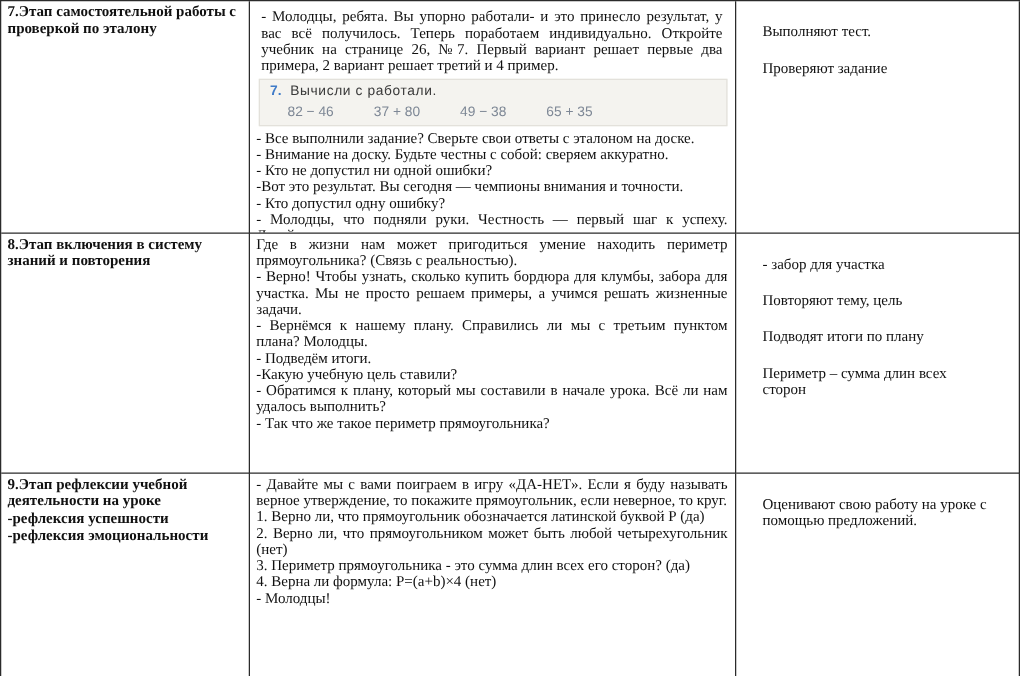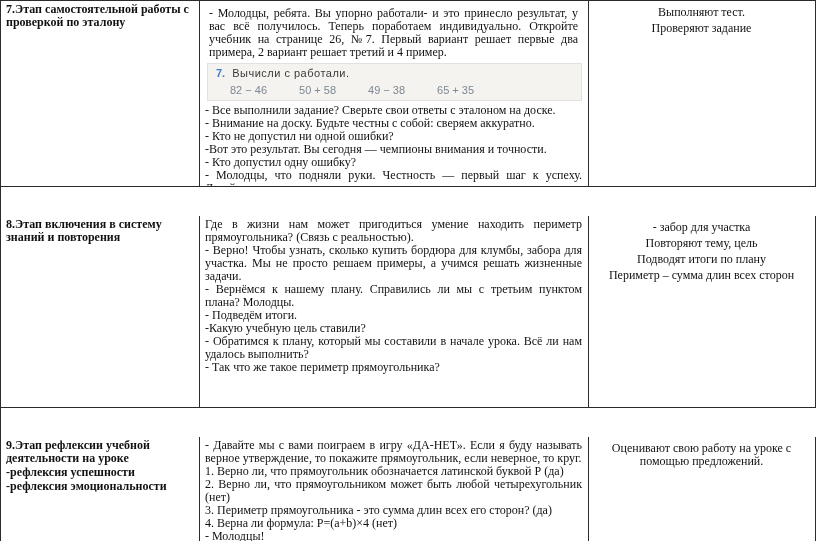--- a/index.html
+++ b/index.html
@@ -6,37 +6,36 @@
   body{
     width:816px;height:541px;overflow:hidden;
     font-family:"Liberation Serif",serif;
     font-size:12px;line-height:13px;color:#111;
   }
   .doc{
     width:816px;height:541px;box-sizing:border-box;
     display:flex;flex-direction:column;
     border-top:1px solid #2b2b2b;border-left:1px solid #2b2b2b;
     background:#fff;
-    gap:29px;
   }
   .row{display:grid;grid-template-columns:199px 389px 1fr;}
   .row1{height:186px;}
   .row2{height:192px;}
   .row3{flex:1;min-height:0;}
   .cell{
     box-sizing:border-box;overflow:hidden;
     border-right:1px solid #2b2b2b;border-bottom:1px solid #2b2b2b;
     padding:2px 6px 2px 5px;
   }
   .row3 .cell{border-bottom:none;}
   .stage{font-weight:bold;}
   .stage div{margin:0 0 1px 0;}
   .content p{margin:4px;text-align:justify;}
   .content .lines div{margin:0;text-align:justify;}
-  .actions p{margin:3px;text-align:center;}
+  .actions p{margin:16px;}
   
   .exercise{
     margin:3px 0 3px 2px;height:38px;box-sizing:border-box;
     background:#f4f3ef;border:1px solid #e3e1db;
     padding:3px 8px 2px 8px;
     font-family:"Liberation Sans",sans-serif;font-size:11px;line-height:13px;
   }
   .ex-head{display:flex;align-items:baseline;gap:7px;}
   .ex-num{color:#3f7bc8;font-weight:bold;}
   .ex-title{color:#3a3a3a;letter-spacing:0.5px;}
@@ -59,21 +58,21 @@
     </div>
     <div class="cell content">
       <p>- Молодцы, ребята. Вы упорно работали- и это принесло результат,  у вас всё получилось. Теперь поработаем индивидуально. Откройте учебник на странице 26, №7. Первый вариант решает первые два примера, 2 вариант решает третий и 4 пример.</p>
       <div class="exercise">
         <div class="ex-head">
           <span class="ex-num">7.</span>
           <span class="ex-title">Вычисли  с  работали.</span>
         </div>
         <div class="ex-problems">
             <span>82 − 46</span>
-            <span>50 + 58</span>
+            <span>37 + 80</span>
             <span>49 − 38</span>
             <span>65 + 35</span>
           </div>
       </div>
       <div class="lines">
           <div>- Все выполнили задание? Сверьте свои ответы с эталоном на доске.</div>
           <div>- Внимание на доску. Будьте честны с собой: сверяем аккуратно.</div>
           <div>- Кто не допустил ни одной ошибки?</div>
           <div>-Вот это результат. Вы сегодня — чемпионы внимания и точности.</div>
           <div>- Кто допустил одну ошибку?</div>

